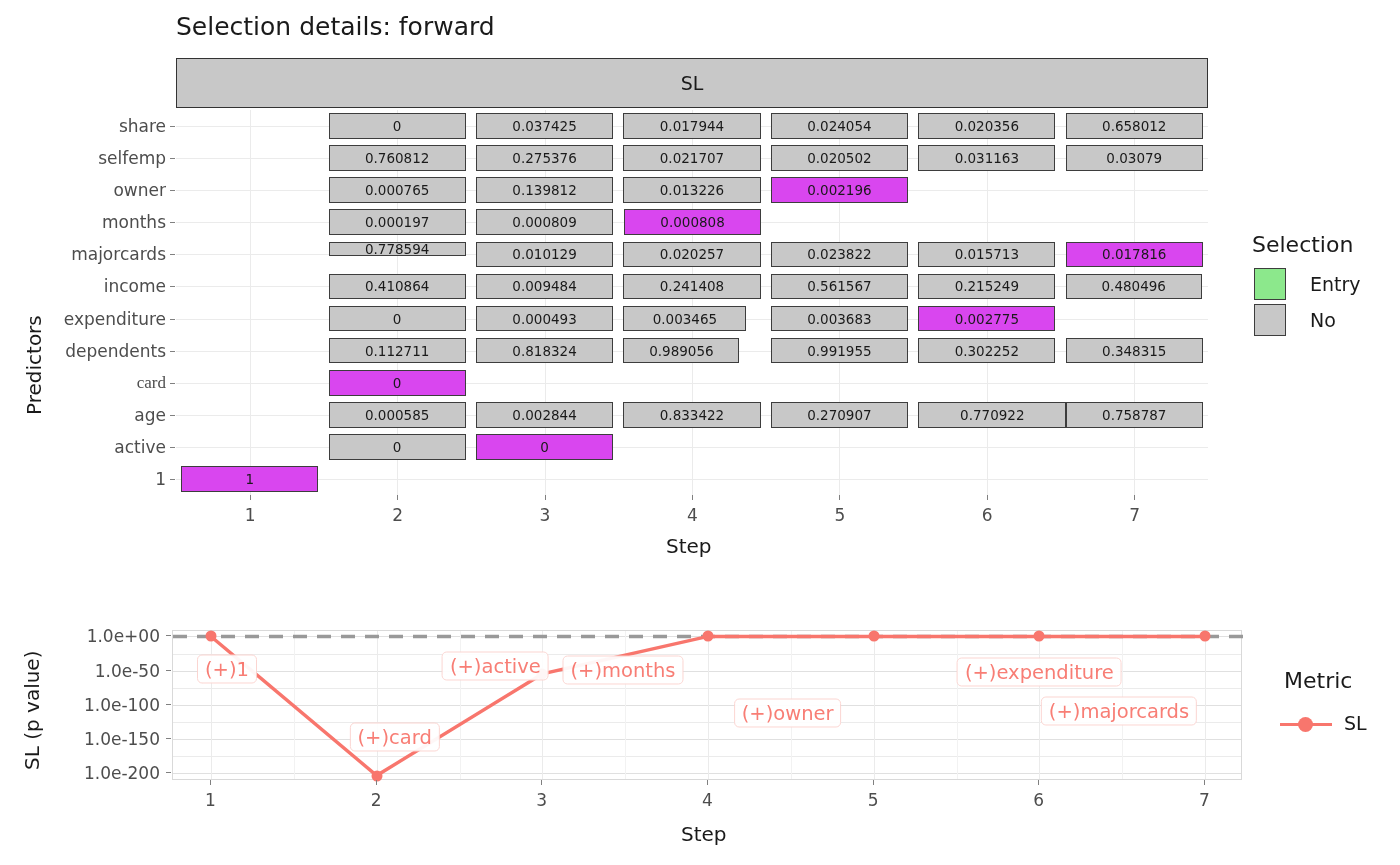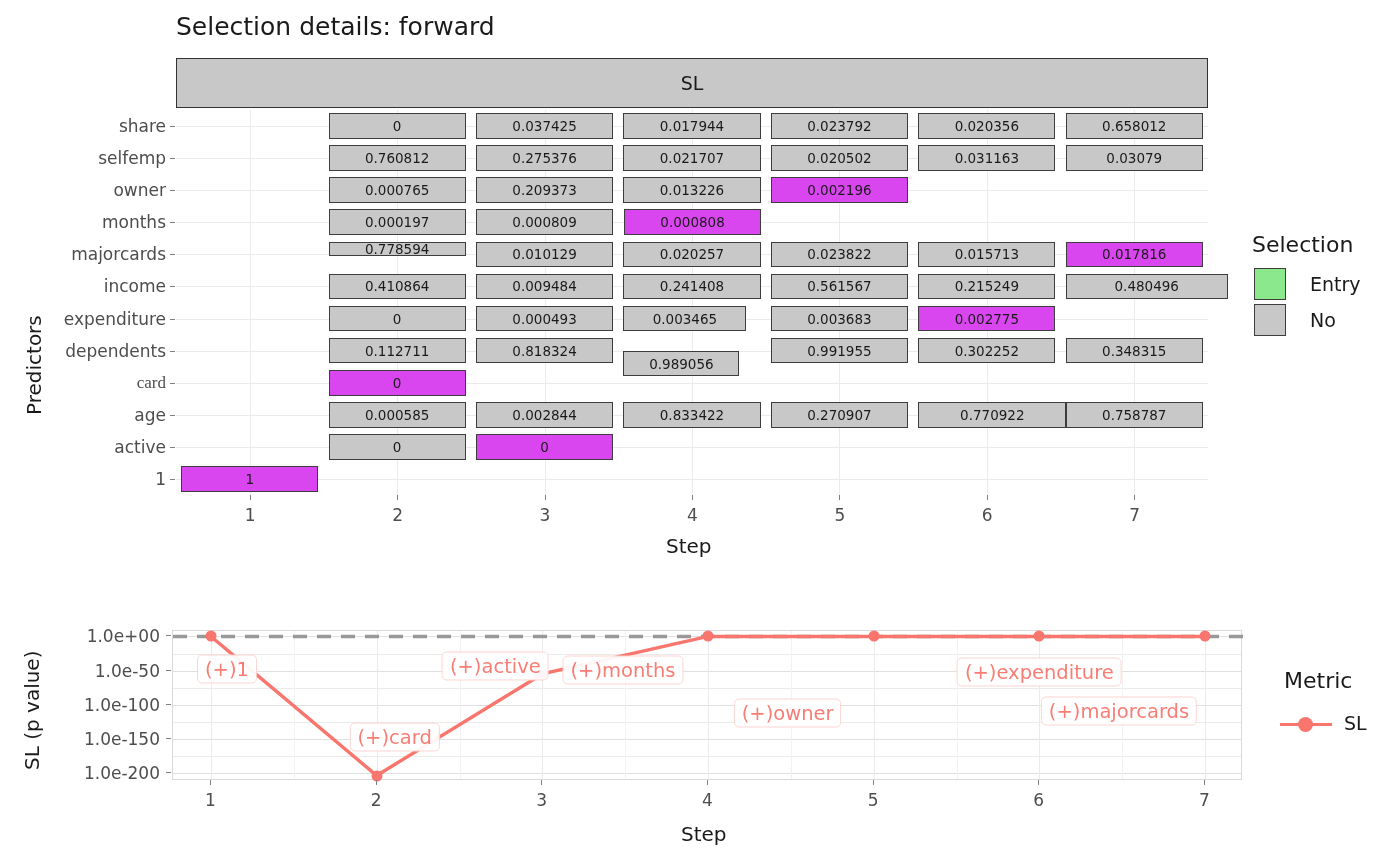--- a/index.html
+++ b/index.html
@@ -112,56 +112,56 @@
         <div class="gridh" style="top: 240.625px;"></div>
         <div class="gridh" style="top: 272.708px;"></div>
         <div class="gridh" style="top: 304.792px;"></div>
         <div class="gridh" style="top: 336.875px;"></div>
         <div class="gridh" style="top: 368.958px;"></div>
       </div>
     <div id="detail-cells">
         <div class="cell no" style="left: 152.589px; top: 3.20833px; width: 137.109px; height: 25.6667px;">0</div>
         <div class="cell no" style="left: 300.017px; top: 3.20833px; width: 137.109px; height: 25.6667px;">0.037425</div>
         <div class="cell no" style="left: 447.446px; top: 3.20833px; width: 137.109px; height: 25.6667px;">0.017944</div>
-        <div class="cell no" style="left: 594.874px; top: 3.20833px; width: 137.109px; height: 25.6667px;">0.023792</div>
+        <div class="cell no" style="left: 594.874px; top: 3.20833px; width: 137.109px; height: 25.6667px;">0.024054</div>
         <div class="cell no" style="left: 742.303px; top: 3.20833px; width: 137.109px; height: 25.6667px;">0.020356</div>
         <div class="cell no" style="left: 889.731px; top: 3.20833px; width: 137.109px; height: 25.6667px;">0.658012</div>
         <div class="cell no" style="left: 152.589px; top: 35.2917px; width: 137.109px; height: 25.6667px;">0.760812</div>
         <div class="cell no" style="left: 300.017px; top: 35.2917px; width: 137.109px; height: 25.6667px;">0.275376</div>
         <div class="cell no" style="left: 447.446px; top: 35.2917px; width: 137.109px; height: 25.6667px;">0.021707</div>
         <div class="cell no" style="left: 594.874px; top: 35.2917px; width: 137.109px; height: 25.6667px;">0.020502</div>
         <div class="cell no" style="left: 742.303px; top: 35.2917px; width: 137.109px; height: 25.6667px;">0.031163</div>
         <div class="cell no" style="left: 889.731px; top: 35.2917px; width: 137.109px; height: 25.6667px;">0.03079</div>
         <div class="cell no" style="left: 152.589px; top: 67.375px; width: 137.109px; height: 25.6667px;">0.000765</div>
-        <div class="cell no" style="left: 300.017px; top: 67.375px; width: 137.109px; height: 25.6667px;">0.209373</div>
+        <div class="cell no" style="left: 300.017px; top: 67.375px; width: 137.109px; height: 25.6667px;">0.139812</div>
         <div class="cell no" style="left: 447.446px; top: 67.375px; width: 137.109px; height: 25.6667px;">0.013226</div>
         <div class="cell entry" style="left: 594.874px; top: 67.375px; width: 137.109px; height: 25.6667px;">0.002196</div>
         <div class="cell no" style="left: 152.589px; top: 99.4583px; width: 137.109px; height: 25.6667px;">0.000197</div>
         <div class="cell no" style="left: 300.017px; top: 99.4583px; width: 137.109px; height: 25.6667px;">0.000809</div>
         <div class="cell entry" style="left: 448px; top: 99.4583px; width: 137.109px; height: 25.6667px;">0.000808</div>
         <div class="cell no" style="left: 152.589px; top: 131.542px; width: 137.109px; height: 14px;">0.778594</div>
         <div class="cell no" style="left: 300.017px; top: 131.542px; width: 137.109px; height: 25.6667px;">0.010129</div>
         <div class="cell no" style="left: 447.446px; top: 131.542px; width: 137.109px; height: 25.6667px;">0.020257</div>
         <div class="cell no" style="left: 594.874px; top: 131.542px; width: 137.109px; height: 25.6667px;">0.023822</div>
         <div class="cell no" style="left: 742.303px; top: 131.542px; width: 137.109px; height: 25.6667px;">0.015713</div>
         <div class="cell entry" style="left: 889.731px; top: 131.542px; width: 137.109px; height: 25.6667px;">0.017816</div>
         <div class="cell no" style="left: 152.589px; top: 163.625px; width: 137.109px; height: 25.6667px;">0.410864</div>
         <div class="cell no" style="left: 300.017px; top: 163.625px; width: 137.109px; height: 25.6667px;">0.009484</div>
         <div class="cell no" style="left: 447.446px; top: 163.625px; width: 137.109px; height: 25.6667px;">0.241408</div>
         <div class="cell no" style="left: 594.874px; top: 163.625px; width: 137.109px; height: 25.6667px;">0.561567</div>
         <div class="cell no" style="left: 742.303px; top: 163.625px; width: 137.109px; height: 25.6667px;">0.215249</div>
-        <div class="cell no" style="left: 889.731px; top: 163.625px; width: 162px; height: 25.6667px;">0.480496</div>
+        <div class="cell no" style="left: 889.731px; top: 163.625px; width: 136px; height: 25.6667px;">0.480496</div>
         <div class="cell no" style="left: 152.589px; top: 195.708px; width: 137.109px; height: 25.6667px;">0</div>
         <div class="cell no" style="left: 300.017px; top: 195.708px; width: 137.109px; height: 25.6667px;">0.000493</div>
         <div class="cell no" style="left: 447.446px; top: 195.708px; width: 123px; height: 25.6667px;">0.003465</div>
         <div class="cell no" style="left: 594.874px; top: 195.708px; width: 137.109px; height: 25.6667px;">0.003683</div>
         <div class="cell entry" style="left: 742.303px; top: 195.708px; width: 137.109px; height: 25.6667px;">0.002775</div>
         <div class="cell no" style="left: 152.589px; top: 227.792px; width: 137.109px; height: 25.6667px;">0.112711</div>
         <div class="cell no" style="left: 300.017px; top: 227.792px; width: 137.109px; height: 25.6667px;">0.818324</div>
-        <div class="cell no" style="left: 447.446px; top: 227.792px; width: 116px; height: 25.6667px; margin-top: 13px;">0.989056</div>
+        <div class="cell no" style="left: 447.446px; top: 227.792px; width: 116px; height: 25.6667px;">0.989056</div>
         <div class="cell no" style="left: 594.874px; top: 227.792px; width: 137.109px; height: 25.6667px;">0.991955</div>
         <div class="cell no" style="left: 742.303px; top: 227.792px; width: 137.109px; height: 25.6667px;">0.302252</div>
         <div class="cell no" style="left: 889.731px; top: 227.792px; width: 137.109px; height: 25.6667px;">0.348315</div>
         <div class="cell entry" style="left: 152.589px; top: 259.875px; width: 137.109px; height: 25.6667px;">0</div>
         <div class="cell no" style="left: 152.589px; top: 291.958px; width: 137.109px; height: 25.6667px;">0.000585</div>
         <div class="cell no" style="left: 300.017px; top: 291.958px; width: 137.109px; height: 25.6667px;">0.002844</div>
         <div class="cell no" style="left: 447.446px; top: 291.958px; width: 137.109px; height: 25.6667px;">0.833422</div>
         <div class="cell no" style="left: 594.874px; top: 291.958px; width: 137.109px; height: 25.6667px;">0.270907</div>
         <div class="cell no" style="left: 742.303px; top: 291.958px; width: 148px; height: 25.6667px;">0.770922</div>
         <div class="cell no" style="left: 889.731px; top: 291.958px; width: 137.109px; height: 25.6667px;">0.758787</div>

